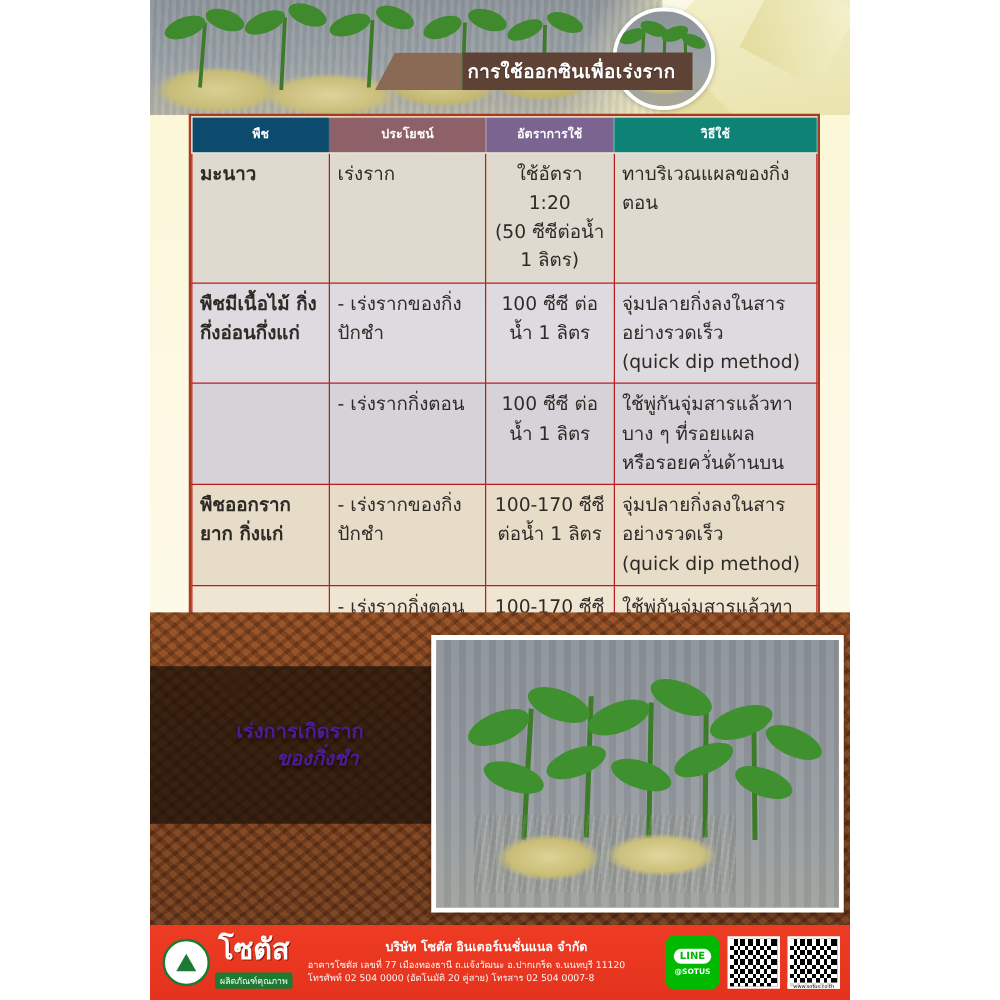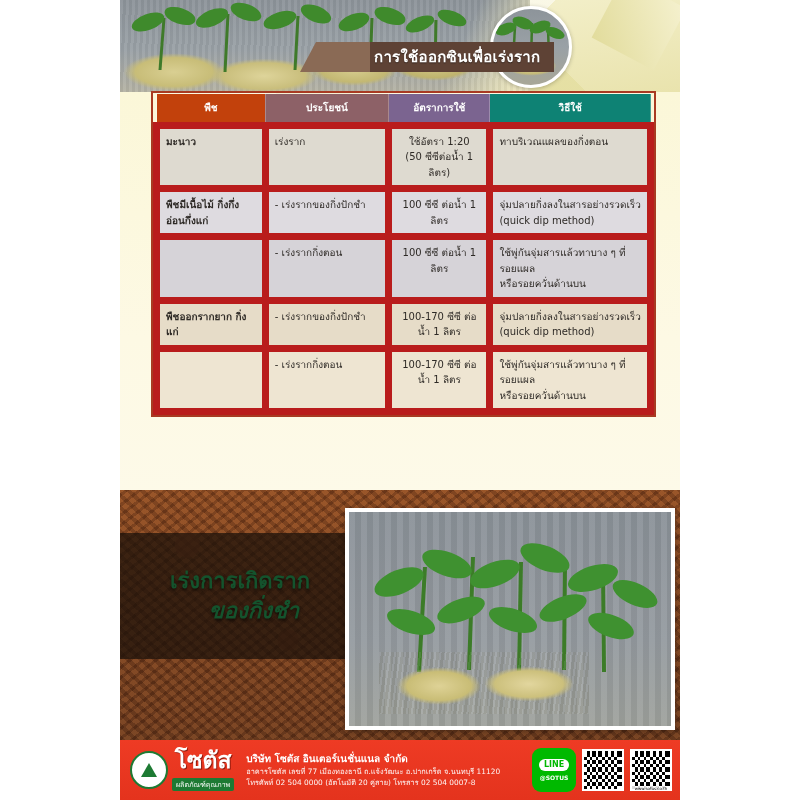--- a/index.html
+++ b/index.html
@@ -97,33 +97,33 @@
   }
 
   
   .table-wrap{
     position:absolute;left:31px;top:91px;width:505px;
     border:2px solid #a83a22;
     box-sizing:border-box;
   }
   table{border-collapse:collapse;width:100%;table-layout:fixed;}
   th,td{
-    border:7px solid #b91c1c;
-    font-size:10px;line-height:1.55;
+    border:1px solid #b91c1c;
+    font-size:15px;line-height:1.55;
     color:#2e2a26;
     padding:5px 6px;
     vertical-align:top;
     box-sizing:border-box;
   }
   thead th{
     color:#ffffff;font-size:10px;font-weight:bold;text-align:center;
     padding:6px 4px;border:1px solid rgba(255,255,255,.25);
     height:20px;vertical-align:middle;
   }
-  th.h-plant{background:#c2410c;}
+  th.h-plant{background:#0c4a6e;}
   th.h-benefit{background:#8d6167;}
   th.h-rate{background:#7b6490;}
   th.h-method{background:#0e8274;}
   col.c1{width:22%;}
   col.c2{width:25%;}
   col.c3{width:20.5%;}
   col.c4{width:32.5%;}
 
   td.plant{font-weight:bold;}
   td.rate{text-align:center;}
@@ -147,21 +147,21 @@
       repeating-linear-gradient(42deg,rgba(90,44,20,.35) 0 4px,rgba(170,96,48,.25) 4px 9px),
       repeating-linear-gradient(-38deg,rgba(60,28,12,.3) 0 3px,rgba(190,118,62,.2) 3px 8px),
       linear-gradient(180deg,#8a4a22 0%,#6f3a1b 45%,#58301a 100%);
   }
   .dark-panel{
     position:absolute;left:0;top:533px;width:240px;height:126px;
     background:rgba(26,16,10,.72);
     display:flex;flex-direction:column;align-items:center;justify-content:center;
   }
   .dark-panel div{
-    color:#14532d;font-weight:bold;font-size:22px;line-height:1.35;
+    color:#4c1d95;font-weight:bold;font-size:16px;line-height:1.35;
     text-shadow:0 2px 3px rgba(0,0,0,.6);white-space:nowrap;
   }
   .dark-panel div.l2{margin-left:28px;font-style:italic;}
 
   .photo-frame{
     position:absolute;left:225px;top:508px;width:330px;height:222px;
     border:4px solid #ffffff;box-sizing:border-box;
     background:linear-gradient(180deg,#8b9299 0%,#959ba0 60%,#9fa29d 100%);
     overflow:hidden;box-shadow:0 2px 6px rgba(0,0,0,.3);
   }
@@ -195,21 +195,21 @@
   .brand{margin-left:4px;flex:none;text-align:center;}
   .brand .name{
     color:#ffffff;font-size:23px;font-weight:bold;line-height:1;
     text-shadow:1px 1px 0 #8e1a0c;
   }
   .brand .tag{
     margin-top:2px;background:#1d7a33;color:#ffffff;font-size:7px;
     padding:1px 4px;border-radius:2px;display:inline-block;
   }
   .contact{margin-left:12px;color:#ffffff;flex:1;min-width:0;}
-  .contact .cname{font-size:10px;font-weight:bold;line-height:1.4;}
+  .contact .cname{font-size:10px;font-weight:bold;line-height:1.4;text-align:center;}
   .contact .caddr,.contact .cphone{font-size:7.4px;line-height:1.5;opacity:.95;}
   .line-box{
     width:44px;height:44px;border-radius:9px;background:#00b900;
     display:flex;flex-direction:column;align-items:center;justify-content:center;flex:none;
   }
   .line-box .bubble{
     background:#ffffff;color:#00b900;font-size:8px;font-weight:bold;
     border-radius:7px;padding:2px 5px;line-height:1;
   }
   .line-box .lid{color:#ffffff;font-size:6px;margin-top:3px;font-weight:bold;}

